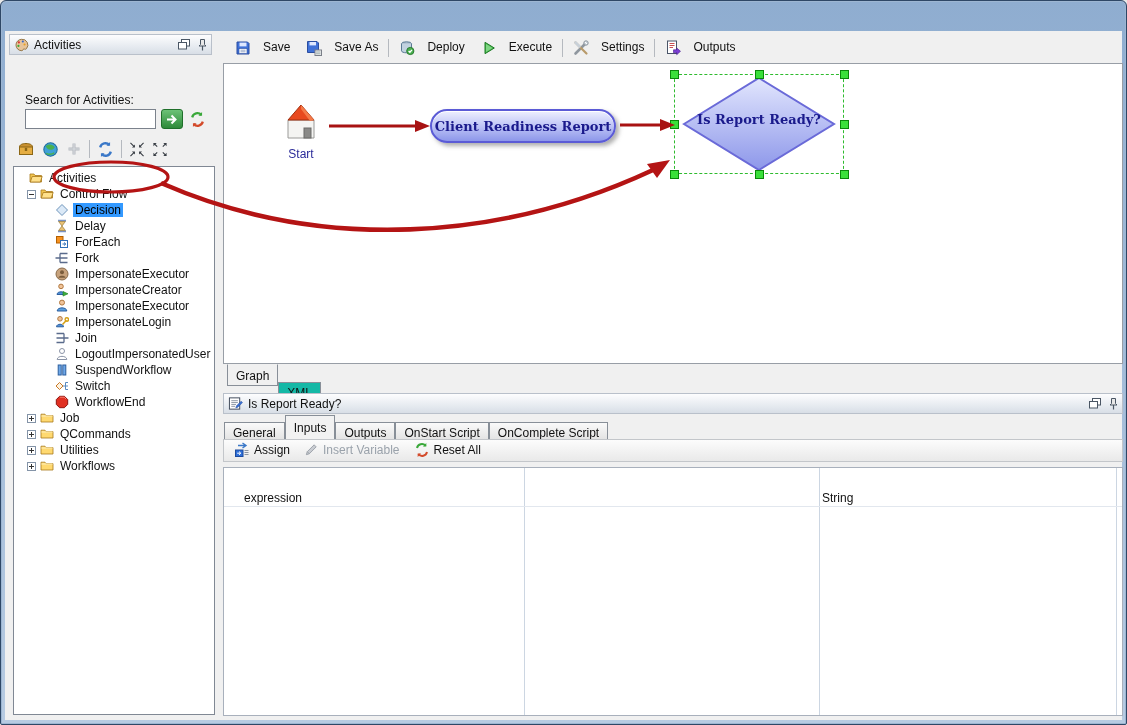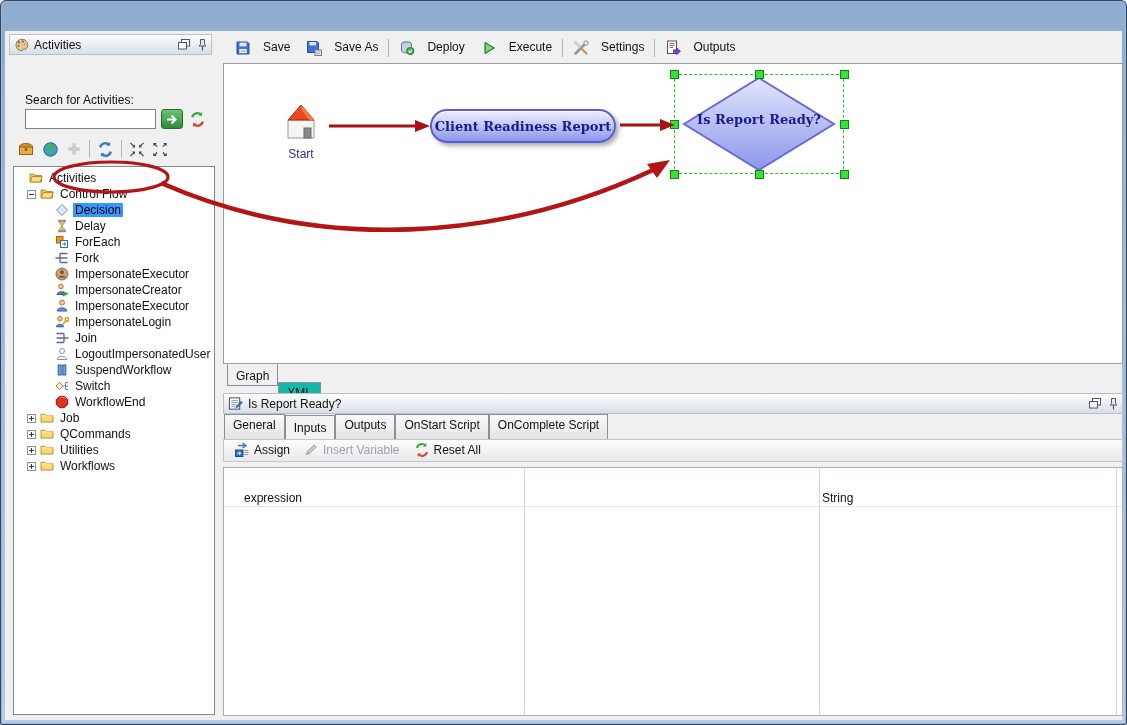--- a/index.html
+++ b/index.html
@@ -63,21 +63,21 @@
   .sel-rect { position:absolute; left:450px; top:10px; width:170px; height:100px; border:1px dashed #2ebb2e; }
   .handle { position:absolute; width:9px; height:9px; background:#3ae03a; border:1px solid #0a870a; }
   .decision-text { position:absolute; left:460px; top:48px; width:150px; text-align:center;
                    font:bold 13px "DejaVu Serif", serif; color:#1a1a8c; pointer-events:none; }
   .canvas-tabs { position:absolute; left:222px; top:333px; display:flex; align-items:flex-start; }
   .ctab { border:1px solid #888f98; padding:3px 8px 2px; background:#14b8a6; cursor:pointer; margin-top:18px; }
   .ctab.active { background:#f0f0f0; border-top:1px solid #f0f0f0; margin-top:0; padding-top:4px; position:relative; z-index:2; }
   
   .props-header { left:218px; top:362px; width:900px; }
   .props-tabs { position:absolute; left:219px; top:384px; display:flex; align-items:flex-end; height:24px; }
-  .ptab { border:1px solid #888f98; border-bottom:none; background:linear-gradient(#fafafa,#e4e4e4); padding:3px 8px; height:25px; cursor:pointer; }
+  .ptab { border:1px solid #888f98; border-bottom:none; background:linear-gradient(#fafafa,#e4e4e4); padding:3px 8px; height:17px; cursor:pointer; }
   .ptab.active { background:#f2f2f2; height:24px; position:relative; z-index:2; padding-top:5px; }
   .props-actions { position:absolute; left:218px; top:408px; width:900px; height:23px;
                    background:linear-gradient(#fcfcfc,#e9e9e9); border:1px solid #c3c6ca;
                    display:flex; align-items:flex-start; gap:6px; padding:0 6px; }
   .act-btn { display:flex; align-items:center; gap:4px; padding:2px 4px; cursor:pointer; }
   .act-btn.disabled { color:#9aa2ab; cursor:default; }
   .props-table { position:absolute; left:218px; top:436px; width:900px; bottom:4px; background:#fff; border:1px solid #a8b0bc; }
   .col-line { position:absolute; top:0; bottom:0; width:1px; background:#ccd6e2; }
   .thead { position:absolute; left:0; right:0; top:0; height:20px; background:linear-gradient(#ffffff,#f2f5f9);
            border-bottom:1px solid #b9c4d2; }

